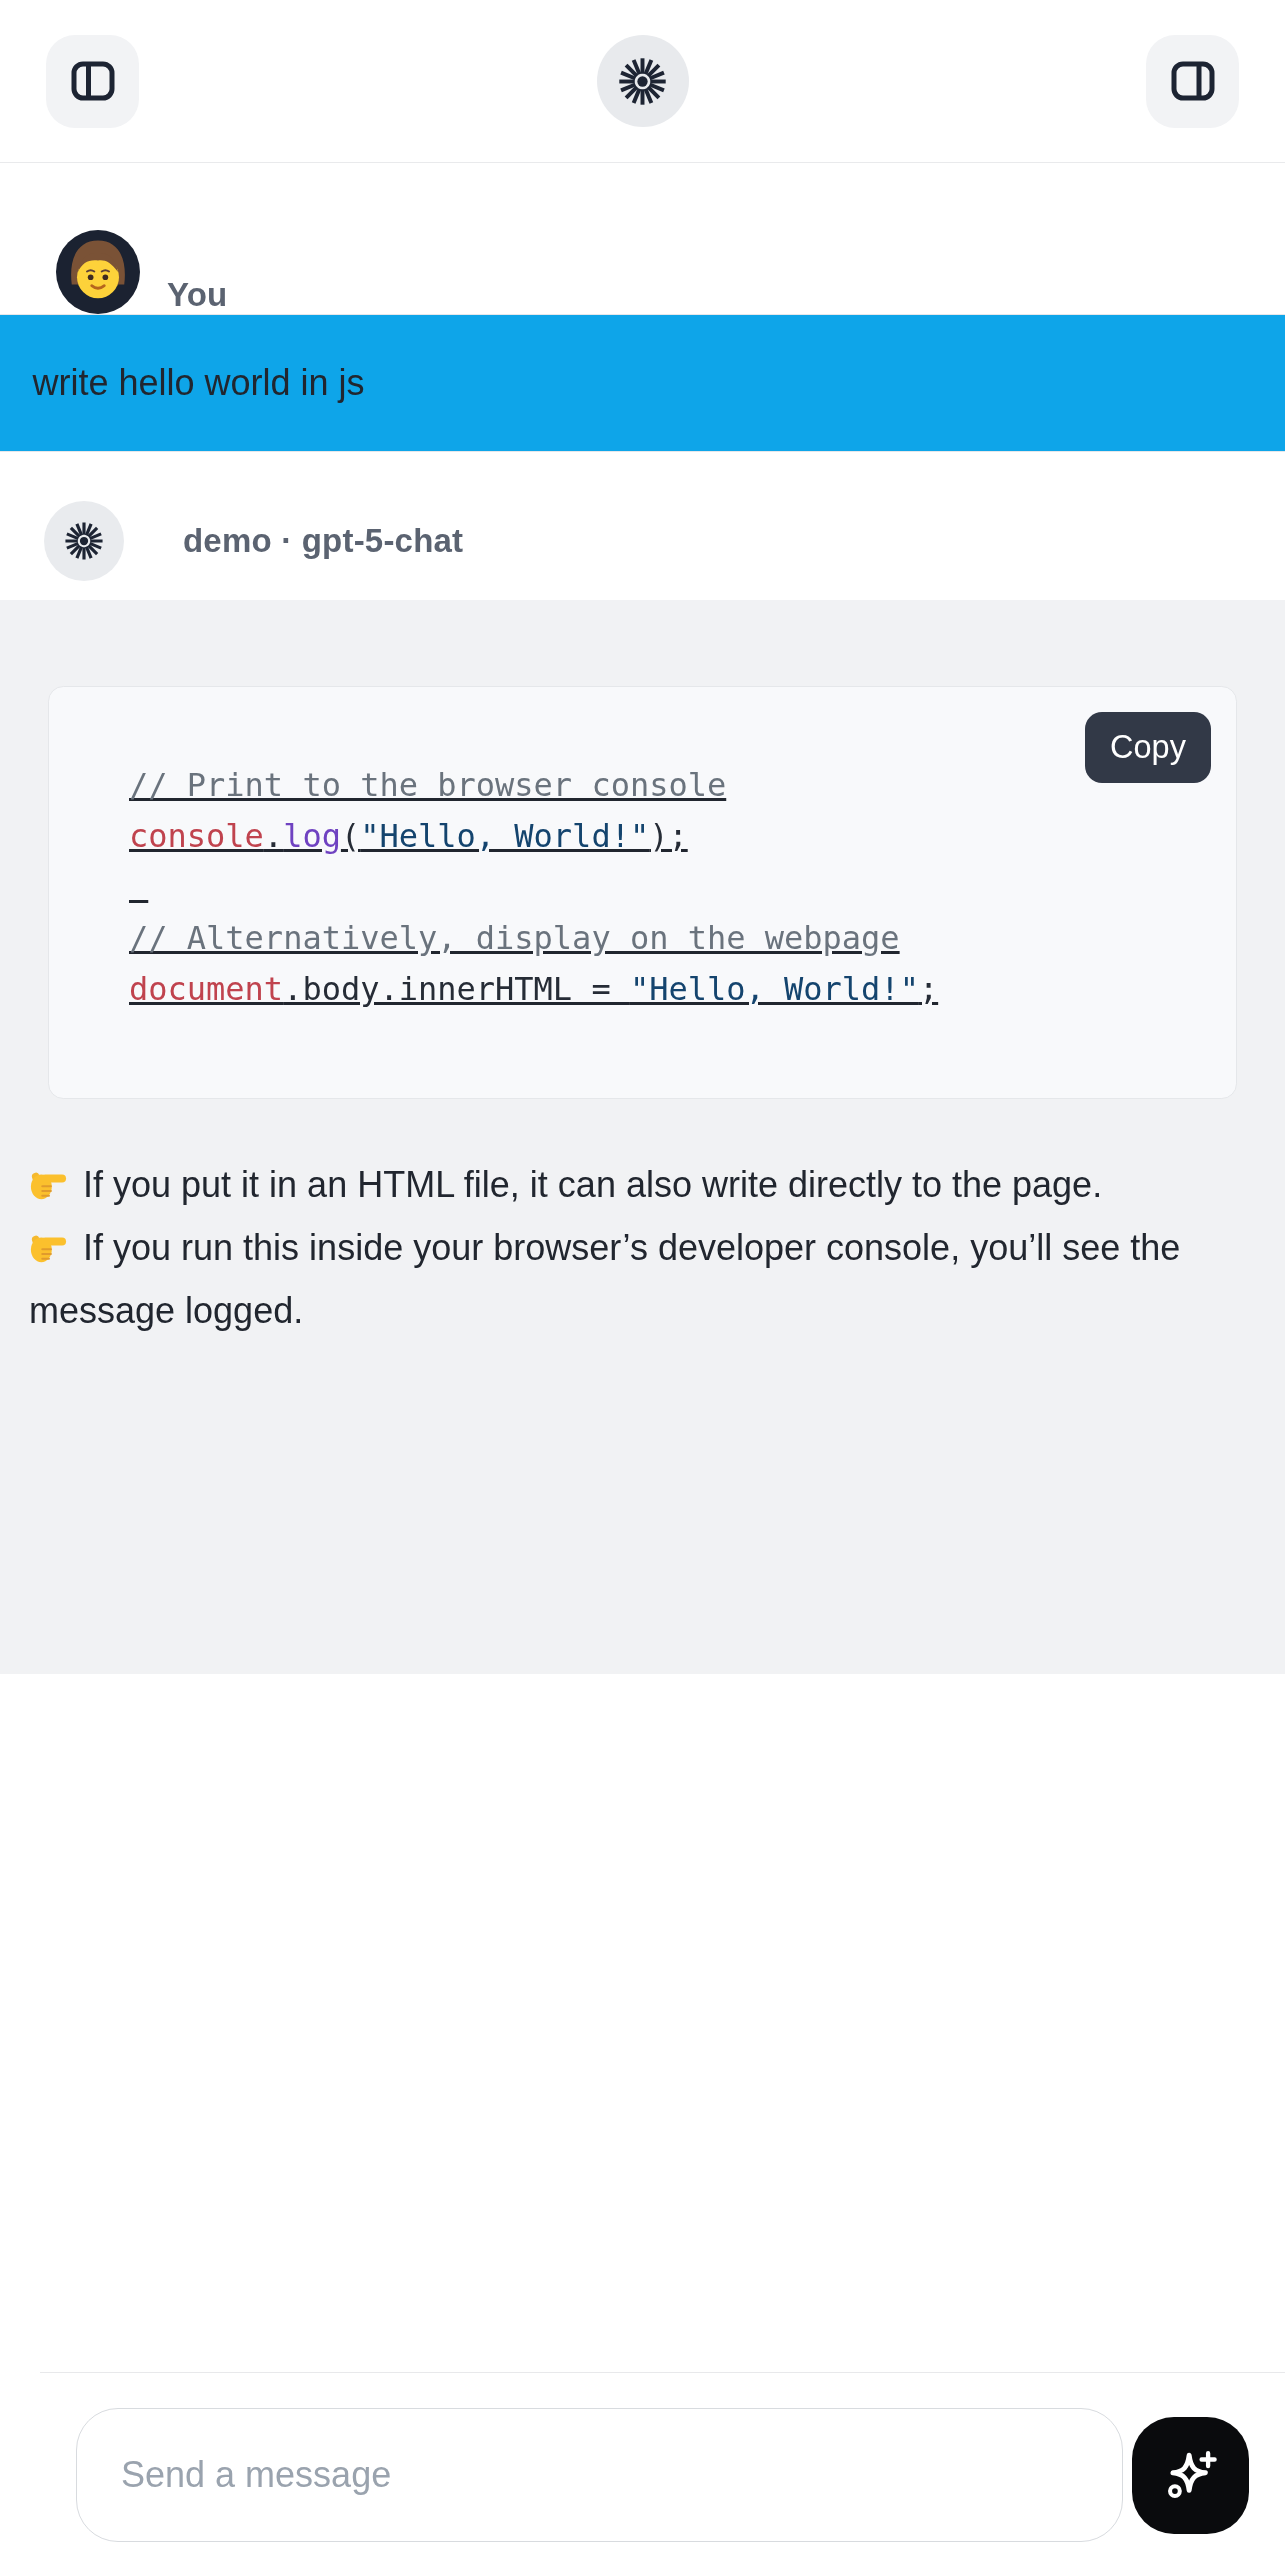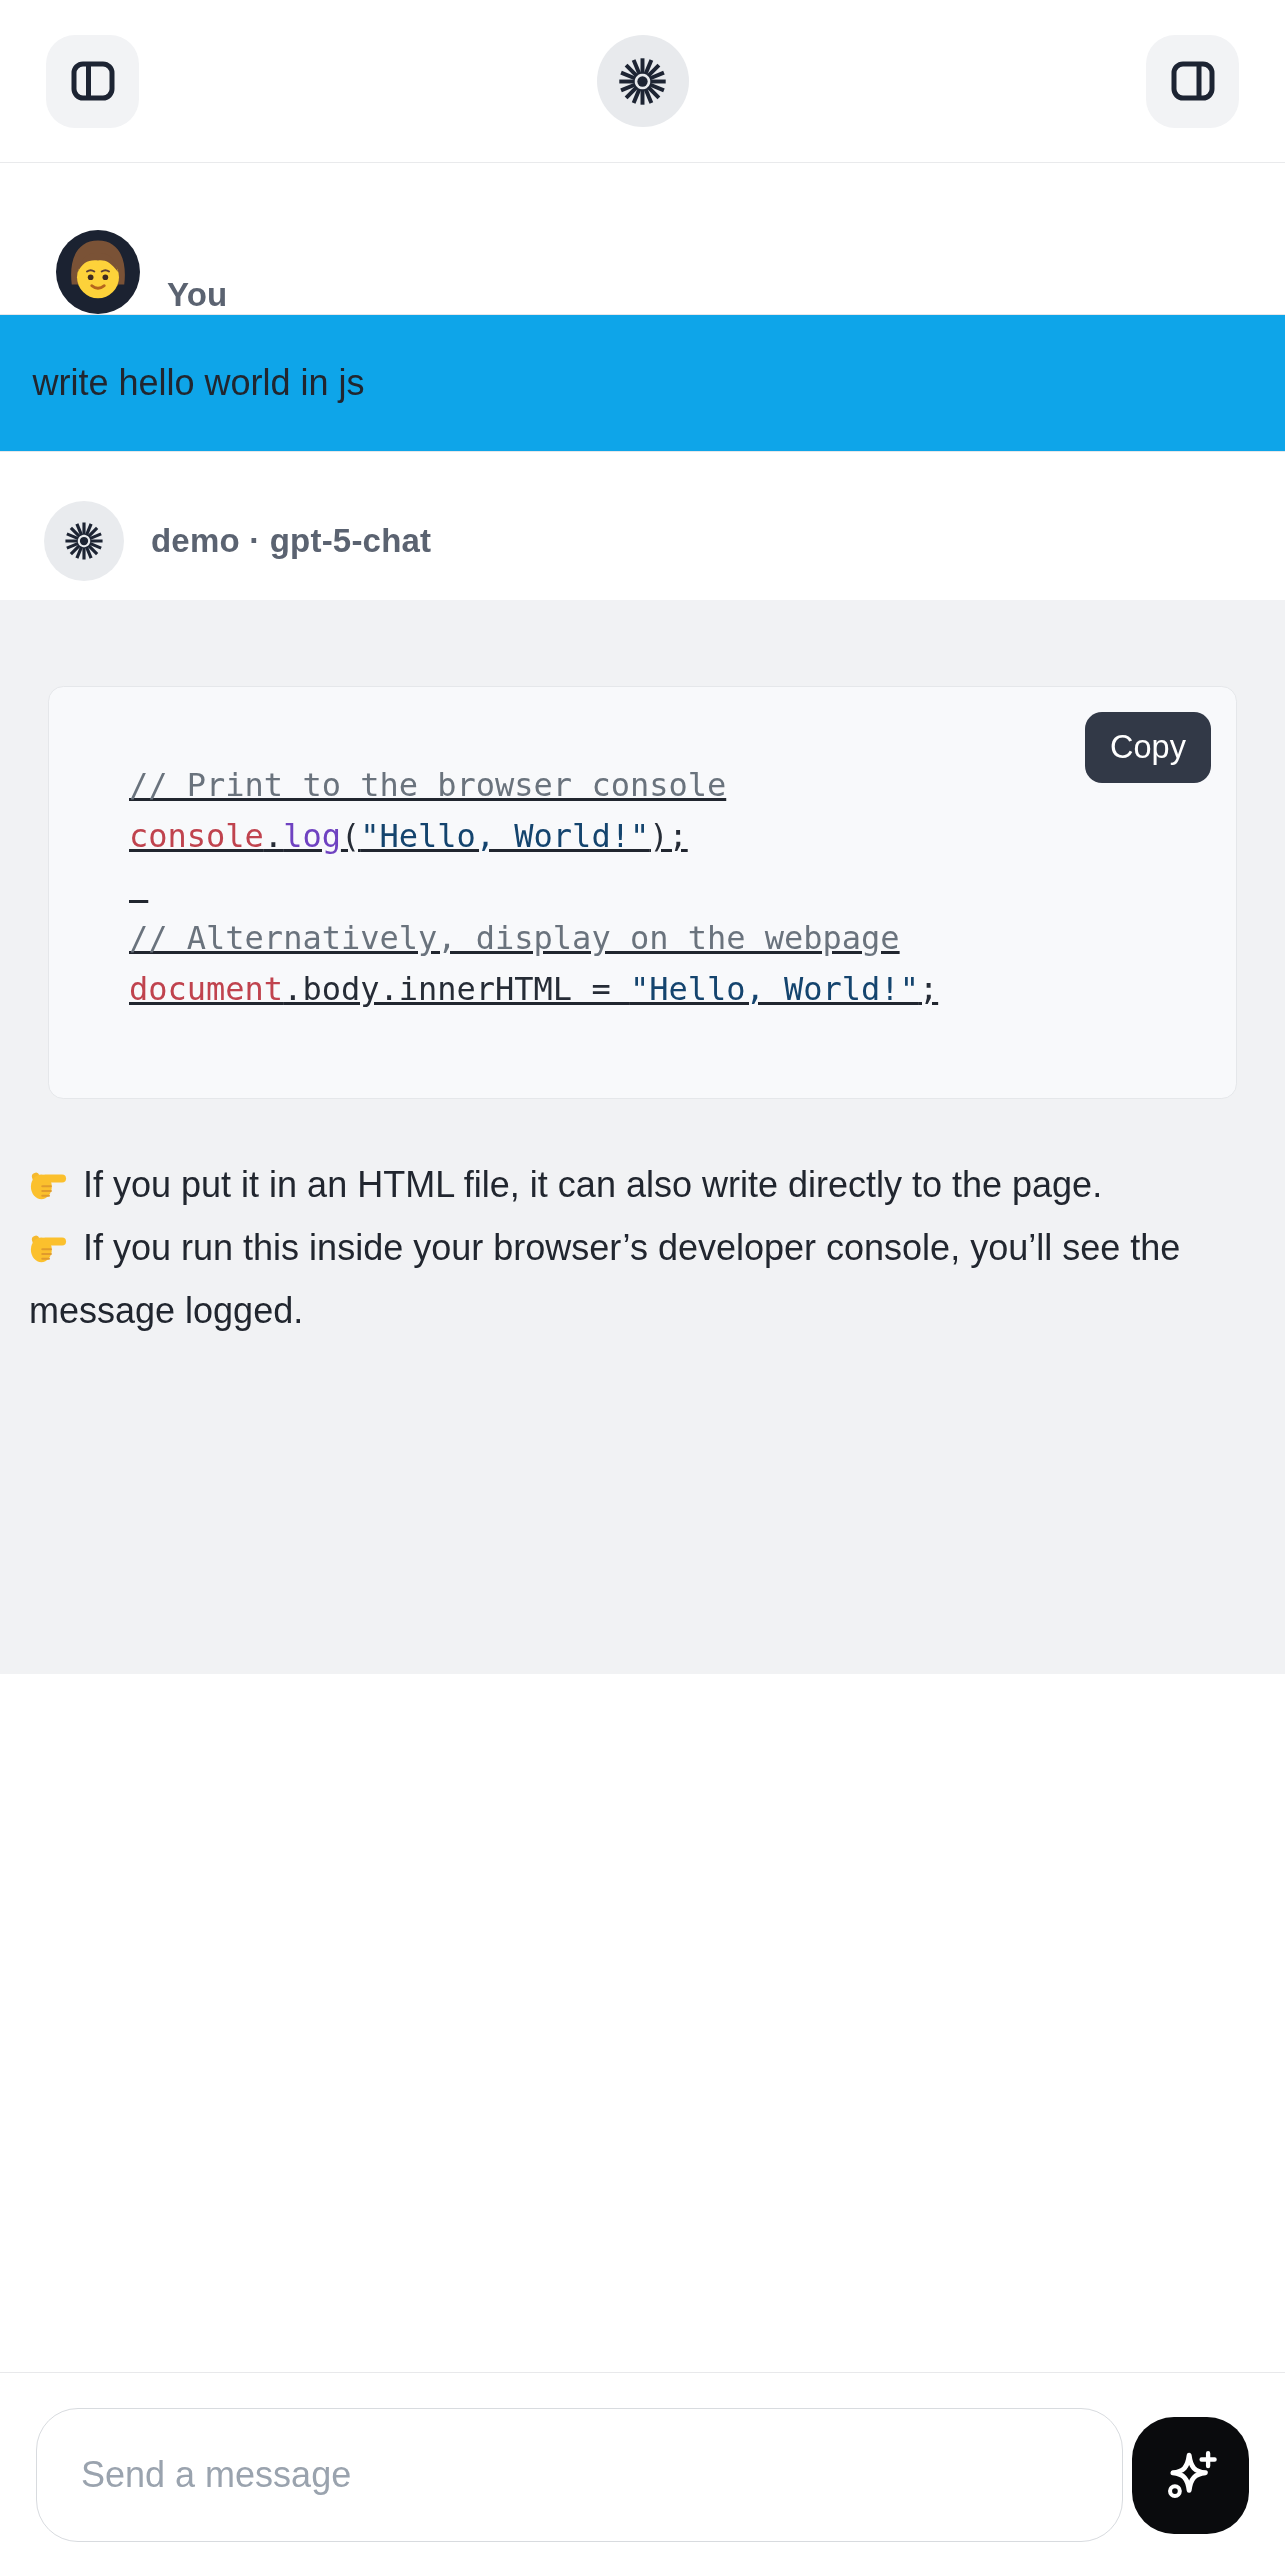--- a/index.html
+++ b/index.html
@@ -21,21 +21,21 @@
   }
   .icon-btn svg{width:48px;height:48px;}
   .logo-badge{
     position:absolute;left:50%;top:35px;transform:translateX(-50%);
     width:92px;height:92px;border-radius:50%;background:#e8eaed;
     display:flex;align-items:center;justify-content:center;
   }
   .logo-badge svg{width:55px;height:55px;}
   
   .user-head{height:151px;display:flex;align-items:flex-end;padding:0 56px;}
-  .assist-head{height:102px;box-sizing:border-box;display:flex;align-items:center;padding:0 44px 15.3px;}
+  .assist-head{height:102px;box-sizing:border-box;display:flex;align-items:center;padding:0 44px 15.3px;gap:32px;}
   .avatar{border-radius:50%;flex:none;display:flex;align-items:center;justify-content:center;overflow:hidden;}
   .user-avatar{width:84px;height:84px;background:#1b2231;}
   .user-avatar svg{width:84px;height:84px;}
   .assist-avatar{width:80px;height:80px;background:#e9ebee;}
   .assist-avatar svg{width:44px;height:44px;}
   .head-label{margin-left:27px;font-size:33px;font-weight:700;color:#5b6371;letter-spacing:0.2px;}
   
   .user-msg{
     height:138px;box-sizing:border-box;background:#0ea5e9;
     border-top:1.9px solid #e6e7ea;border-bottom:1.9px solid #e6e7ea;
@@ -69,21 +69,21 @@
   .tok-plain{color:#262c36;}
   .tips{margin-top:54px;max-width:1195px;}
   .rline{font-size:36px;line-height:63px;color:#21262f;}
   .follow{margin-top:54px;font-size:36px;line-height:63px;max-width:1195px;}
   .emoji{display:inline-block;width:44px;height:38px;vertical-align:-4.8px;}
   .emoji svg{width:38px;height:38px;}
   
   .space-bottom{height:698px;background:#fff;}
   .composer{
     height:205px;box-sizing:border-box;background:#fff;border-top:1.9px solid #e8e9eb;
-    display:flex;align-items:center;padding:0 36px;gap:9px;
+    display:flex;align-items:center;padding:0 36px;gap:9px;margin-left:40px;
   }
   .msg-input{
     flex:1;height:134px;box-sizing:border-box;background:#fff;
     border:1.9px solid #d8dbdf;border-radius:42px;padding:0 44px;
     font-size:36px;color:#21262f;font-family:"Liberation Sans",sans-serif;outline:none;
   }
   .msg-input::placeholder{color:#9aa3ae;}
   .send-btn{
     width:117px;height:117px;flex:none;border:none;border-radius:42px;background:#0a0b0d;
     display:flex;align-items:center;justify-content:center;cursor:pointer;padding:0;

